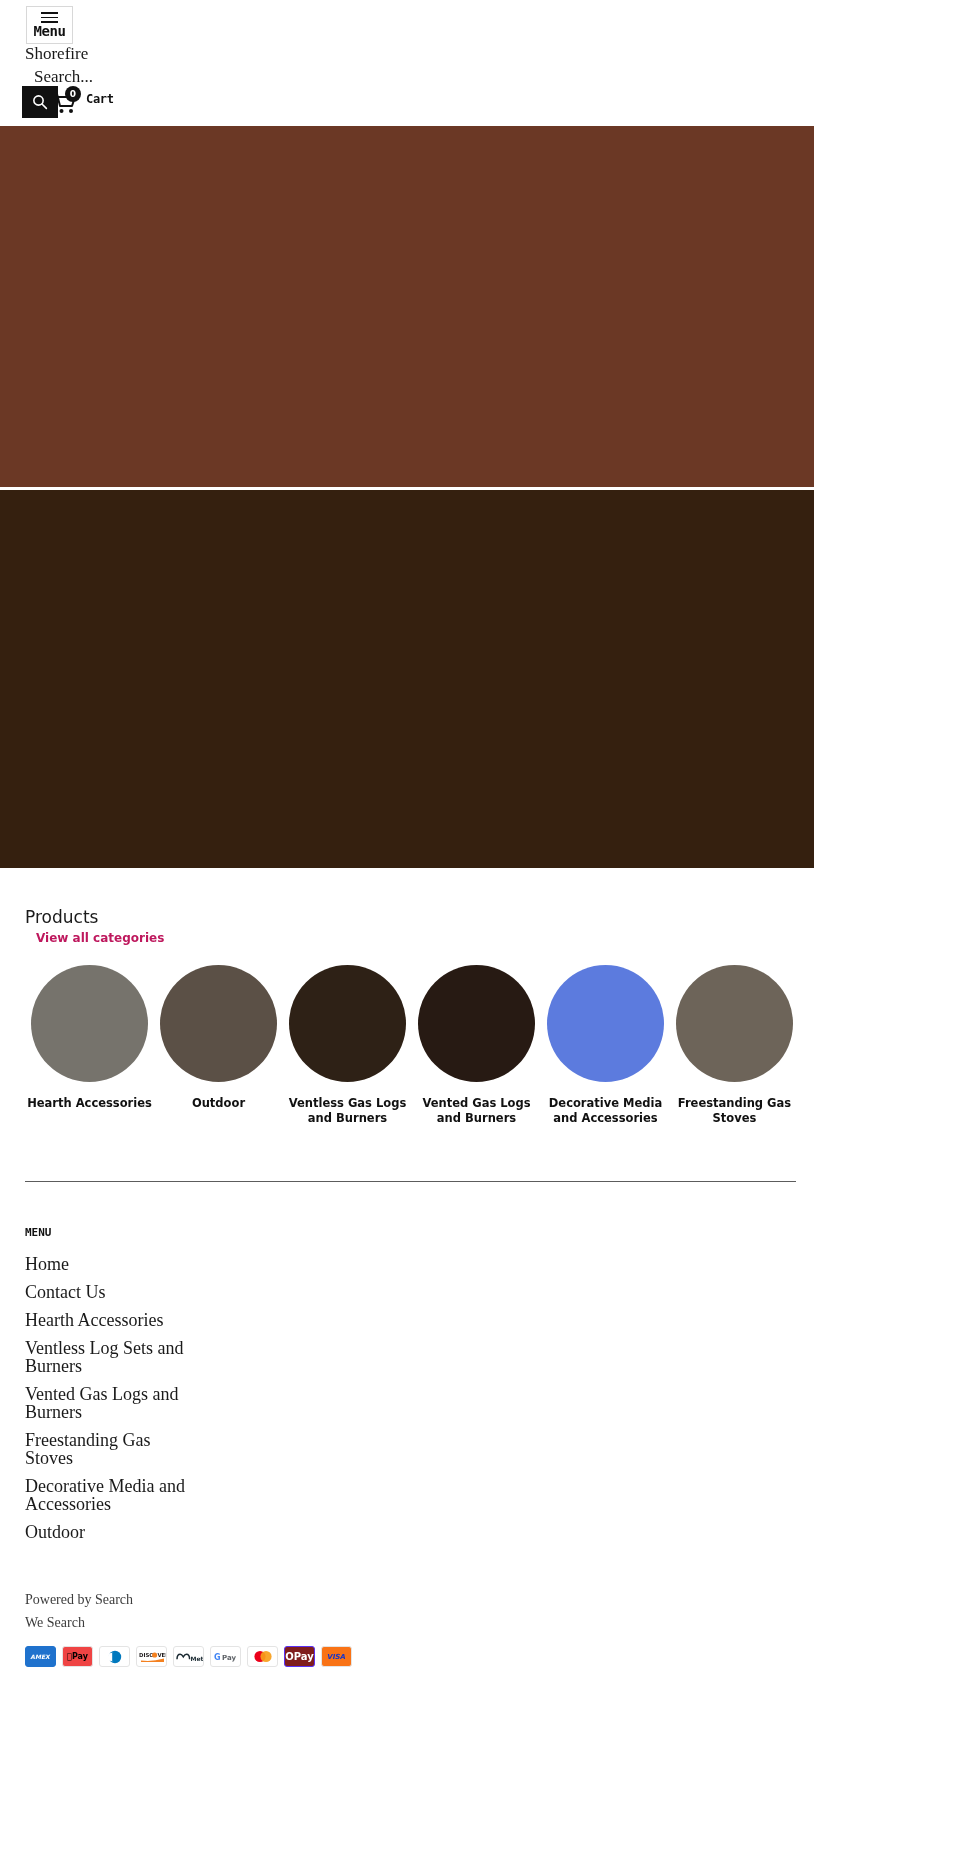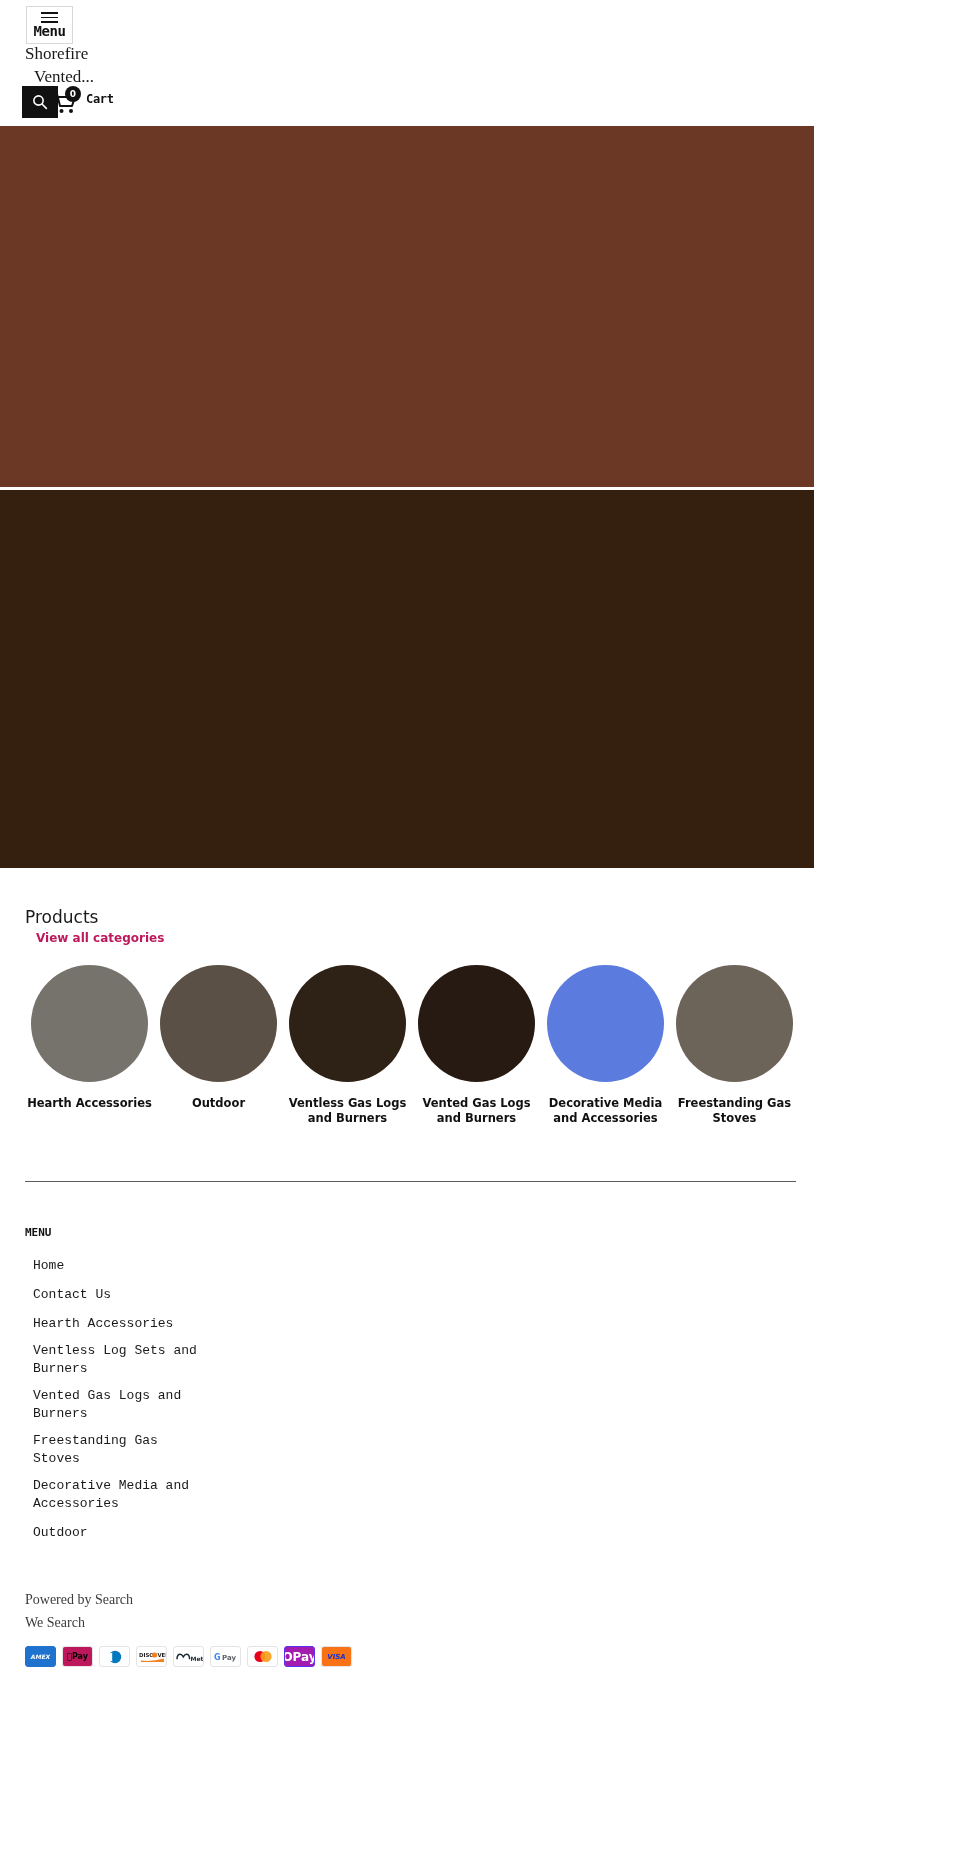--- a/index.html
+++ b/index.html
@@ -111,66 +111,65 @@
 
   
   .footer { padding: 44px 25px 0 25px; }
   .footer-heading {
     font-family: "DejaVu Sans Mono", "Liberation Mono", monospace;
     font-size: 11px; font-weight: 700; color: #111; letter-spacing: 0px;
   }
   .footer-list { list-style: none; margin-top: 16px; max-width: 175px; }
   .footer-list li { margin-bottom: 9px; }
   .footer-list a {
-    font-family: Liberation Mono, monospace;
-    font-size: 13px; color: #1a1a1a; text-decoration: none; line-height: 18px;
+    font-family: Liberation Serif, serif;
+    font-size: 18px; color: #1a1a1a; text-decoration: none; line-height: 18px;
     display: inline-block;
-    margin-left: 8px;
   }
 
   .footer-bottom { padding: 0 25px; margin-top: 48px; }
   .footer-bottom p {
     font-family: "Liberation Serif", serif;
     font-size: 14px; color: #3d3d3d; line-height: 19px; margin-bottom: 4px;
   }
   .pay-row { display: flex; gap: 6px; margin-top: 14px; padding-bottom: 30px; }
   .pay {
     width: 31px; height: 21px; border-radius: 3px;
     display: flex; align-items: center; justify-content: center;
     font-family: "DejaVu Sans", "Liberation Sans", sans-serif;
     font-size: 6px; font-weight: 700;
     border: 1px solid #e4e4e4; background: #fff; overflow: hidden;
   }
   .pay-amex { background: #1F72CD; border-color: #1F72CD; color: #fff; font-size: 6px; font-style: italic; }
-  .pay-apple { background:#be185d; color:#000; font-size: 8px; }
+  .pay-apple { background:#ef4444; color:#000; font-size: 8px; }
   .pay-diners { background: #fff; }
   .pay-discover { background: #fff; color: #231F20; font-size: 5.5px; }
   .pay-meta { background: #fff; color: #1c2b33; font-size: 6px; }
   .pay-gpay { background: #fff; color: #5f6368; font-size: 7px; }
   .pay-mc { background: #fff; }
-  .pay-shop { background: #a21caf; border-color: #5A31F4; color: #fff; font-size: 12px; }
+  .pay-shop { background: #7f1d1d; border-color: #5A31F4; color: #fff; font-size: 10px; }
   .pay-visa { background: #f97316; color: #1434CB; font-size: 7px; font-style: italic; font-weight: 700; }
 </style>
 </head>
 <body>
 
 <div class="header">
 
   <div class="menu-btn">
     <span class="hamburger">
       <i></i>
         <i></i>
         <i></i>
     </span>
     <span class="menu-label">Menu</span>
   </div>
 
   <a class="brand" href="#">Shorefire</a>
 
-  <span class="search-label">Vented...</span>
+  <span class="search-label">Search...</span>
 
   <button class="search-btn">
     <svg viewBox="0 0 24 24">
       <circle cx="10" cy="10" r="6.2" fill="none" stroke="#fff" stroke-width="2.1"></circle>
       <line x1="14.6" y1="14.6" x2="20.5" y2="20.5" stroke="#fff" stroke-width="2.1" stroke-linecap="round"></line>
     </svg>
   </button>
 
   <div class="cart-wrap">
     <svg viewBox="0 0 26 24">

